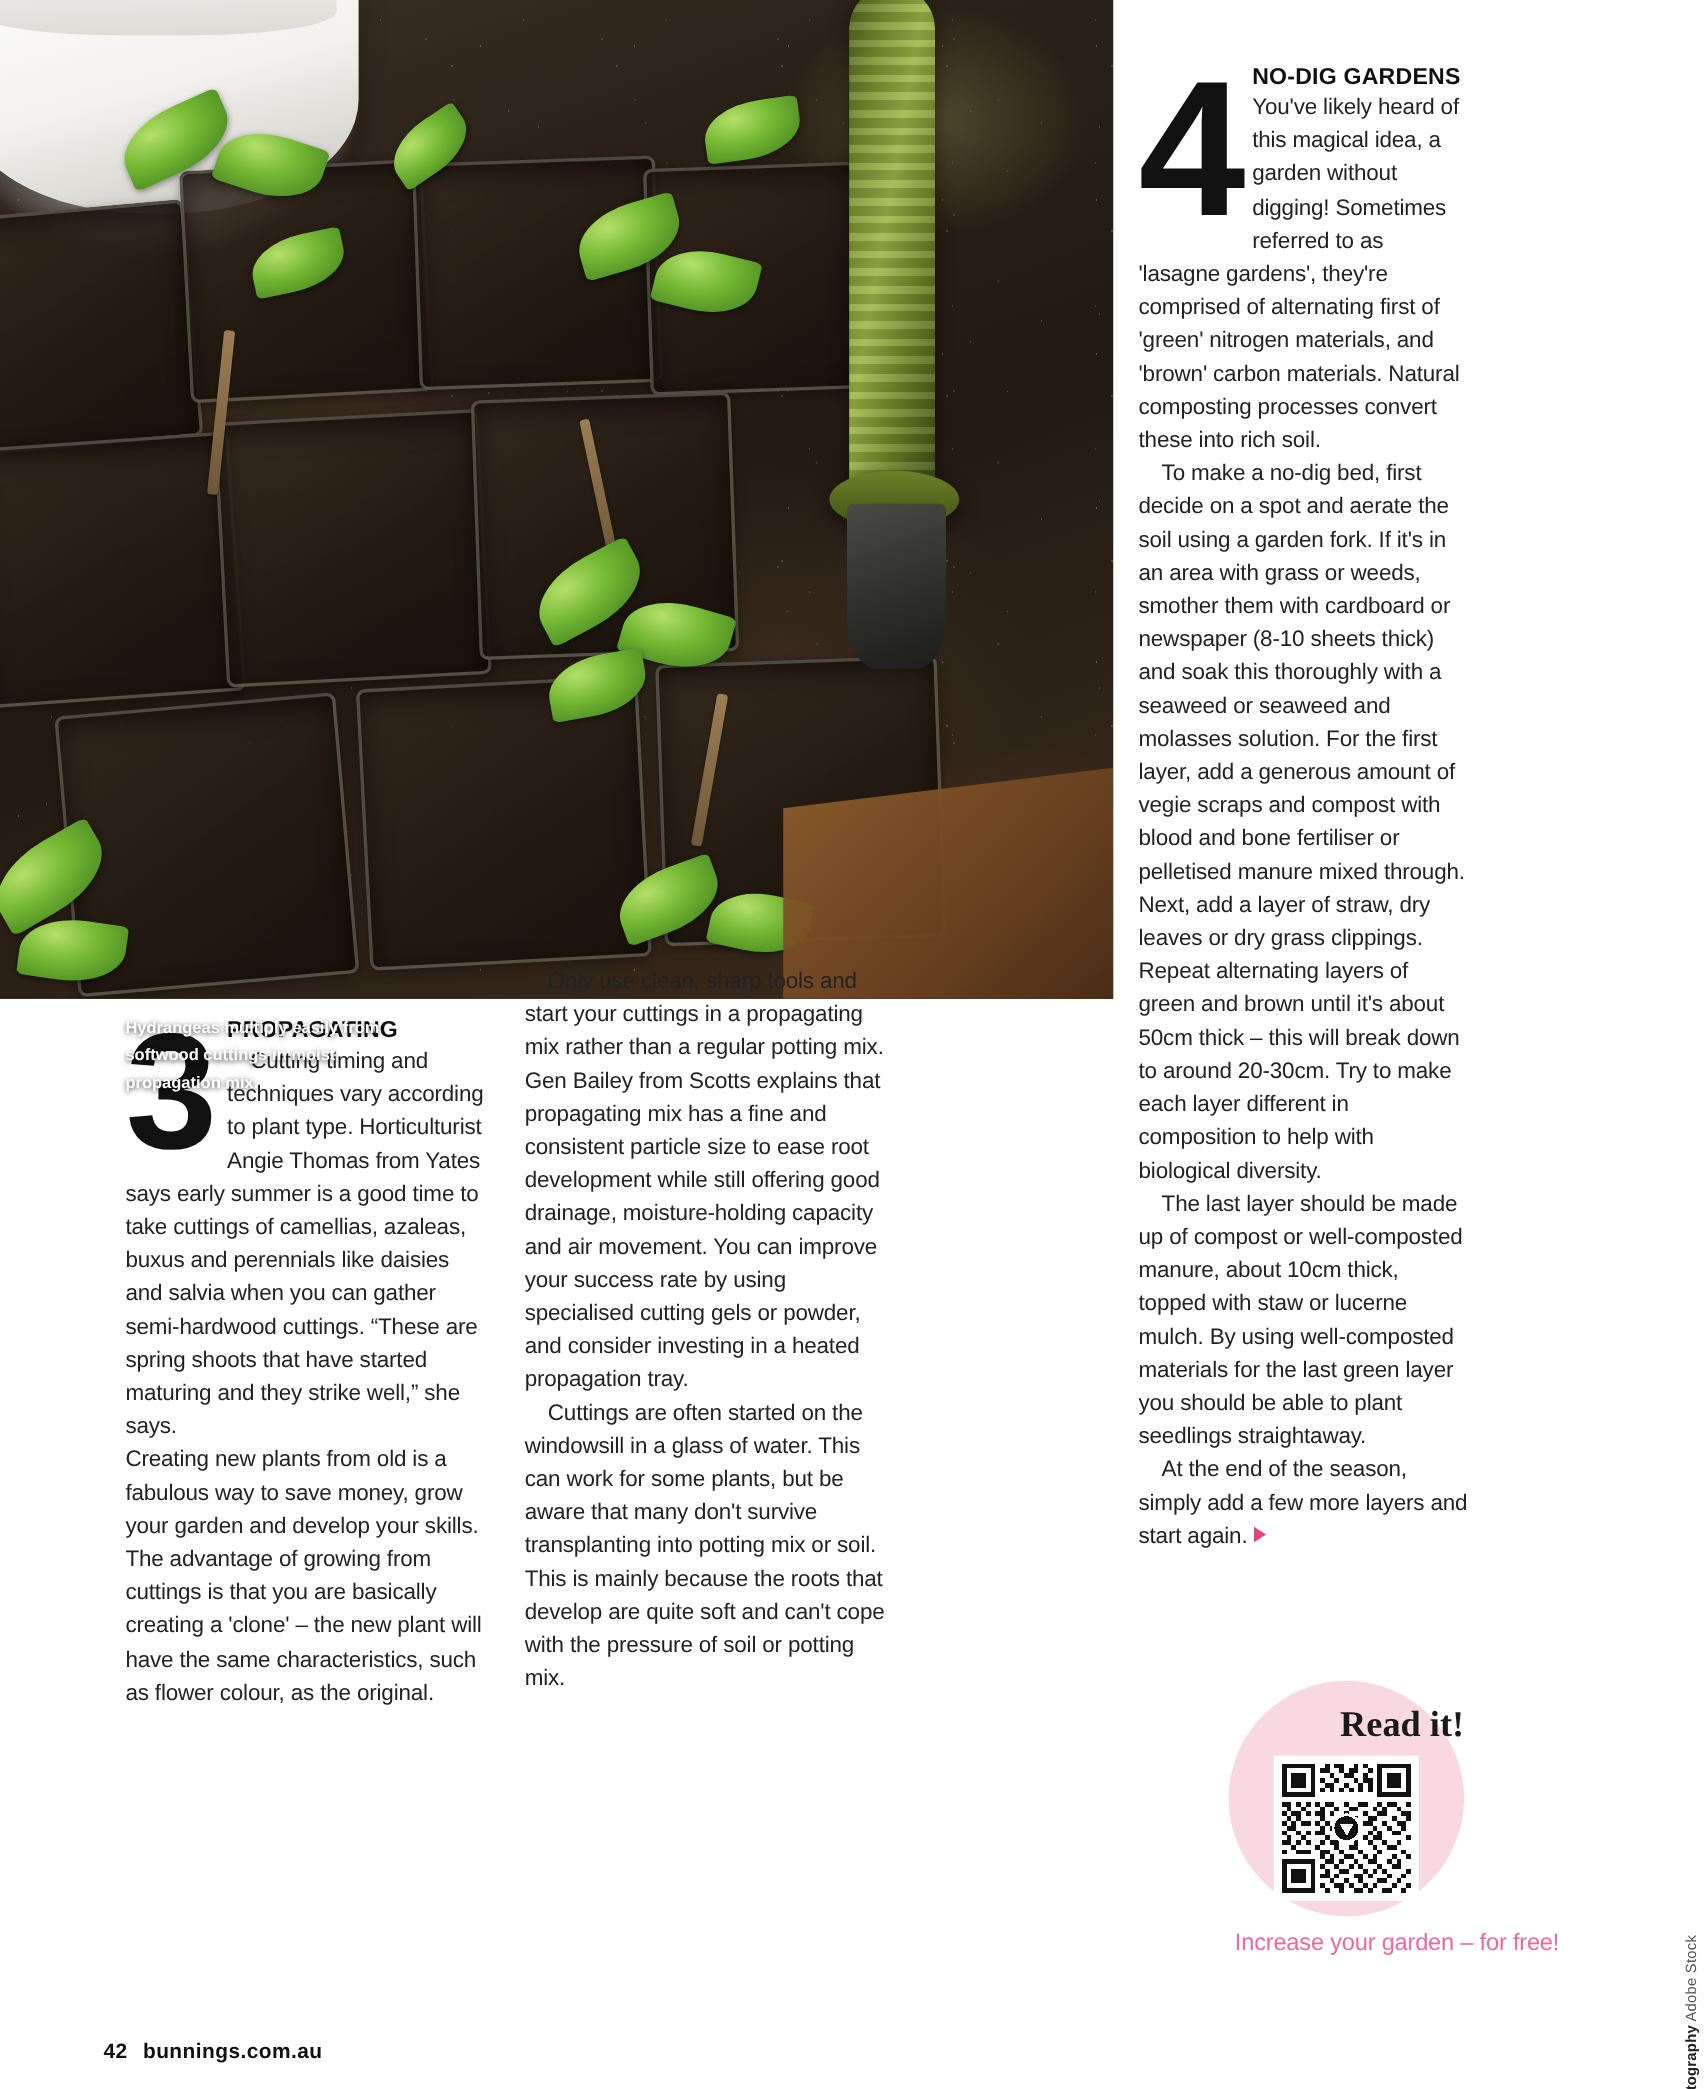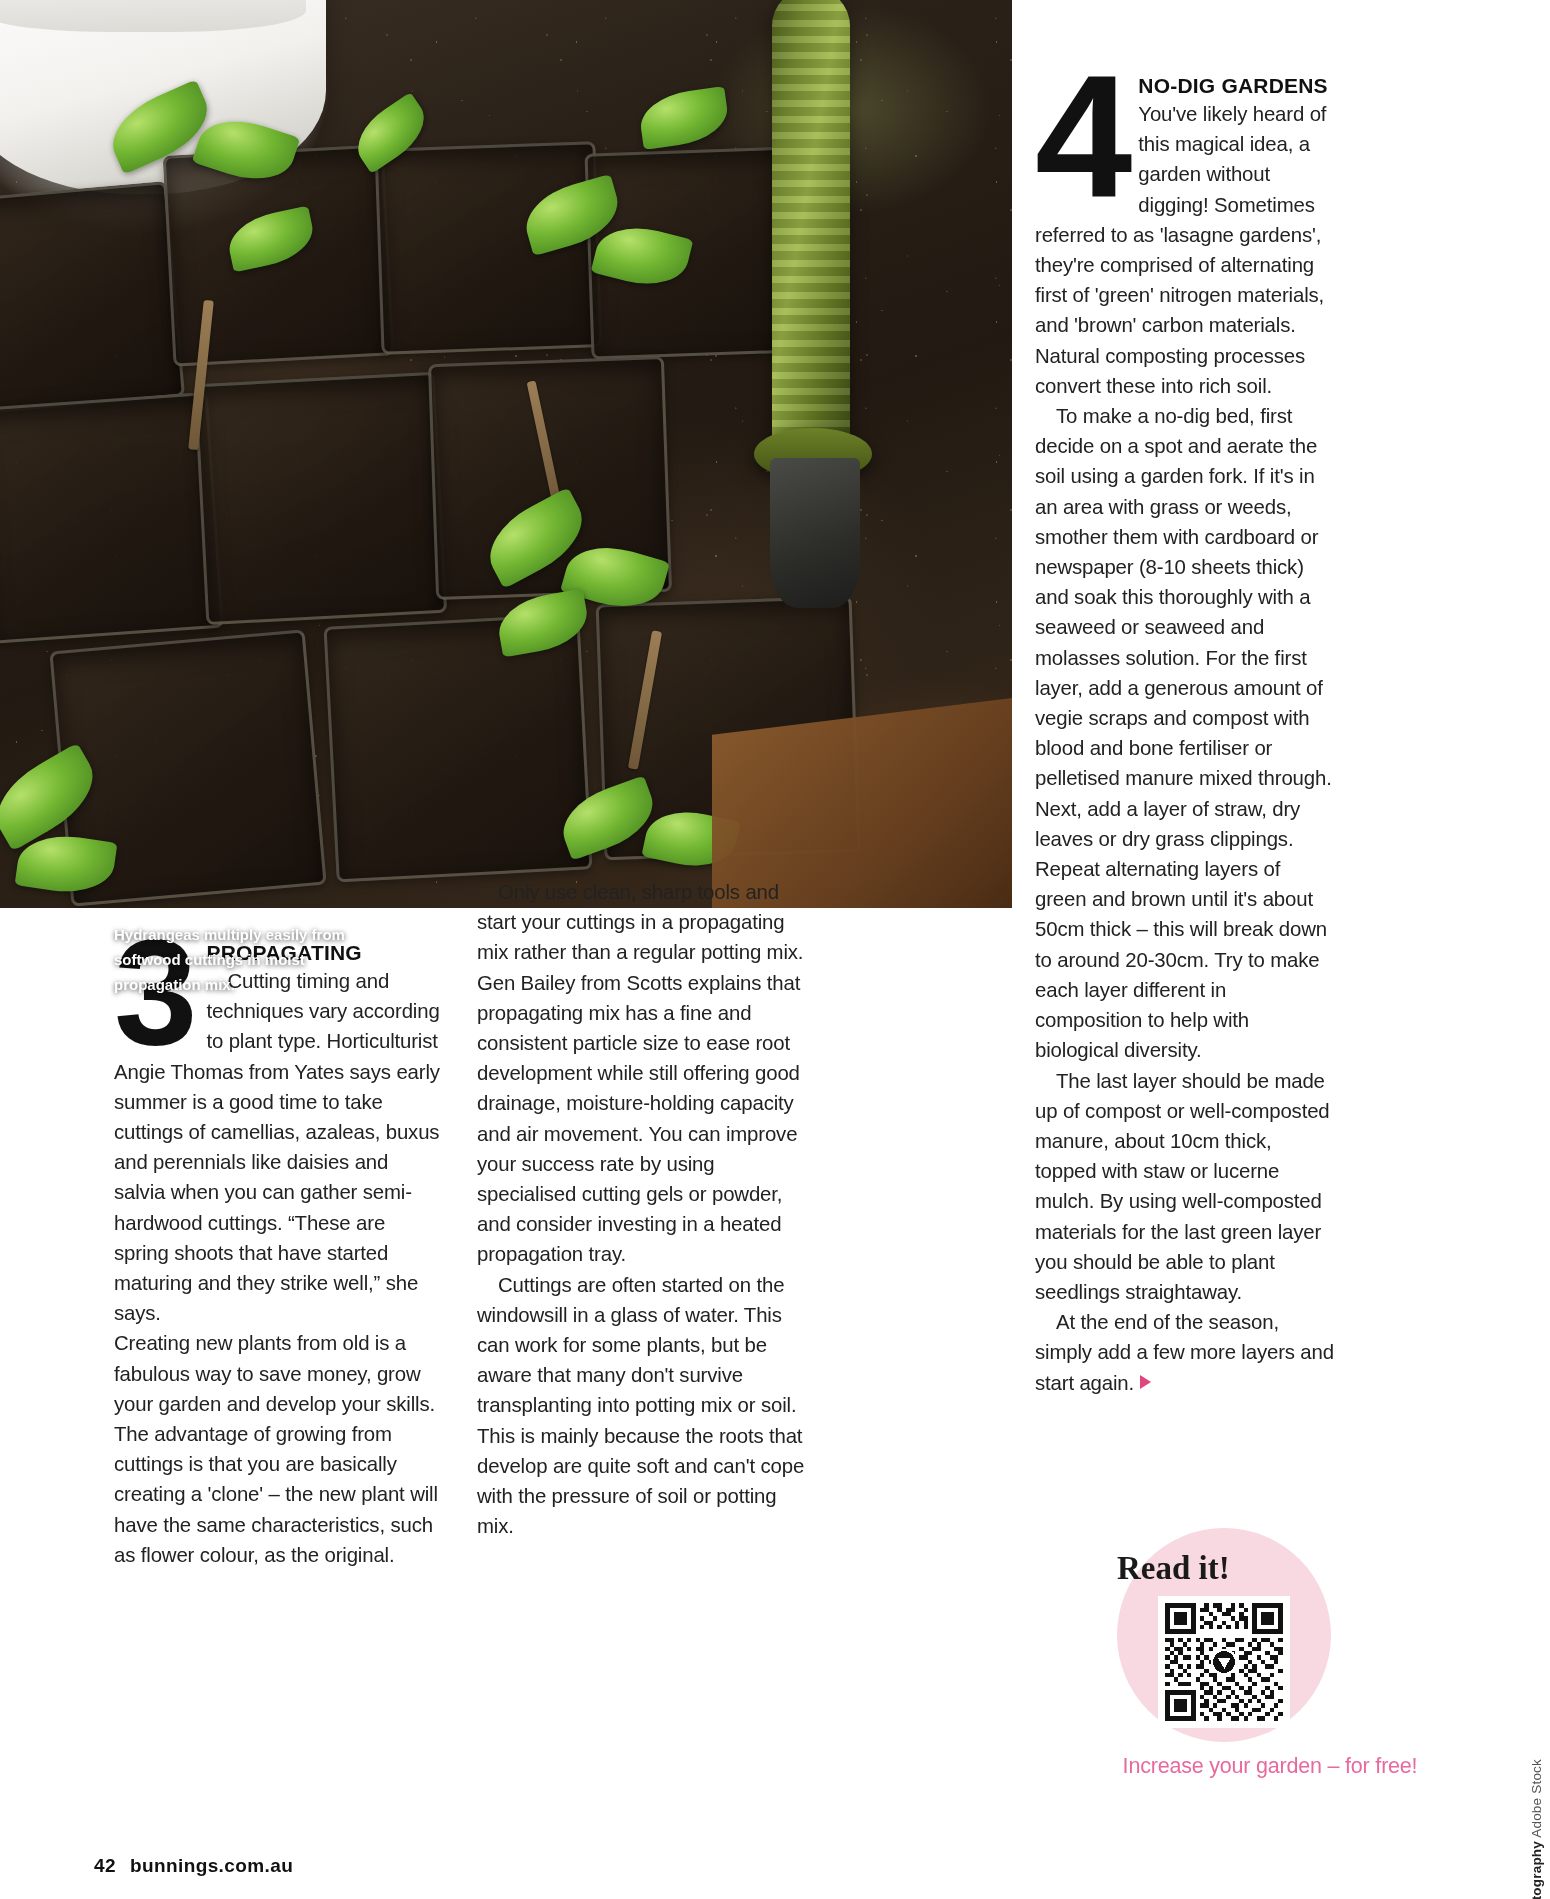--- a/index.html
+++ b/index.html
@@ -168,21 +168,21 @@
     font-weight: 700;
     letter-spacing: -4px;
     margin: 4px 10px 0 0;
     color: #111;
     font-family: "Liberation Sans", sans-serif;
   }
   .kicker {
     font-size: 21px;
     font-weight: 700;
     letter-spacing: 0.2px;
-    margin: 16px 0 1px 0;
+    margin: 0 0 1px 0;
     color: #111;
   }
   .body-t {
     font-size: 20.4px;
     line-height: 30.2px;
     color: #222;
     margin: 0;
     letter-spacing: -0.15px;
   }
   .body-t.ind { text-indent: 21px; }
@@ -230,21 +230,21 @@
   .promo-circle {
     position: absolute;
     inset: 0;
     border-radius: 50%;
     background: #f8d9e2;
   }
   .promo-title {
     position: absolute;
     top: 22px;
     left: 0; right: 0;
-    text-align: left;
+    text-align: right;
     font-family: "Liberation Serif", serif;
     font-size: 33px;
     font-weight: 700;
     color: #1a1a1a;
   }
   .qr {
     position: absolute;
     left: 50%;
     transform: translateX(-50%);
     top: 68px;

